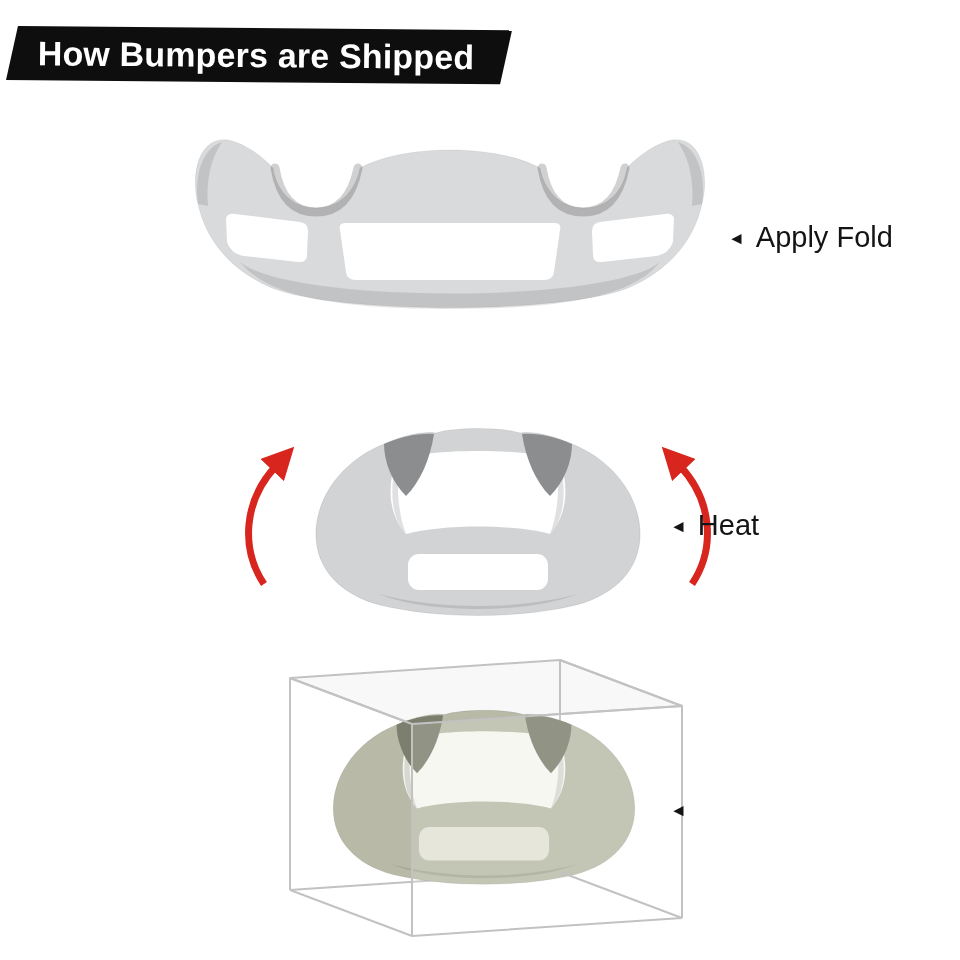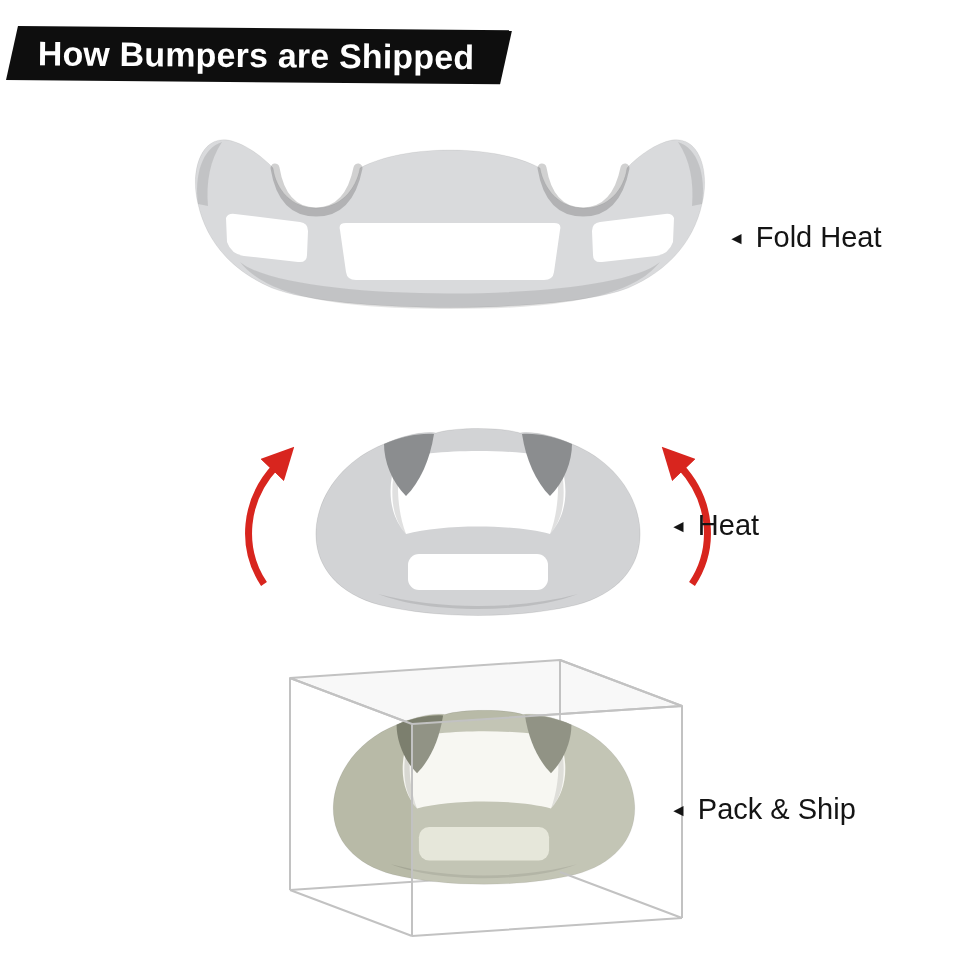--- a/index.html
+++ b/index.html
@@ -83,21 +83,21 @@
     <path class="bumper-rim" d="M372,56 C377,86 391,100 413,100 C435,100 449,86 455,56"></path>
     <path class="bumper-shade" d="M28,92 C24,64 32,36 52,30 C40,48 36,70 38,94 Z"></path>
     <path class="bumper-shade" d="M532,92 C536,64 528,36 508,30 C520,48 524,70 522,94 Z"></path>
     <path class="bumper-cut" d="M56,106 Q58,101 65,102 L130,110 Q138,111 138,119 L137,143 Q137,151 128,150 L74,144 Q61,142 57,130 Z"></path>
     <path class="bumper-cut" d="M504,106 Q502,101 495,102 L430,110 Q422,111 422,119 L423,143 Q423,151 432,150 L486,144 Q499,142 503,130 Z"></path>
     <path class="bumper-cut" d="M170,118 Q168,111 176,111 L384,111 Q392,111 390,118 L384,160 Q383,168 374,168 L186,168 Q177,168 176,160 Z"></path>
     <path class="bumper-shade" d="M70,150 C120,192 440,192 490,150 C466,180 410,197 280,197 C150,197 94,180 70,150 Z"></path>
   </svg>
   <div class="label label-heat">
     <span class="ptr">◄</span>
-    <span class="label-text">Fold Heat</span>
+    <span class="label-text">Apply Fold</span>
   </div>
 
   <svg class="art art-fold" viewBox="0 0 520 240">
     <defs>
       <marker id="ah" markerWidth="4.6" markerHeight="4.6" refX="0.8" refY="2.3" orient="auto">
         <path d="M0,0 L4.6,2.3 L0,4.6 Z" fill="var(--fold-arrow,#d8251e)"></path>
       </marker>
     </defs>
     <path class="fold-arrow" d="M46,186 C22,150 26,102 58,68" marker-end="url(#ah)"></path>
     <path class="fold-arrow" d="M474,186 C498,150 494,102 462,68" marker-end="url(#ah)"></path>
@@ -142,16 +142,15 @@
     </g>
     <g>
       <path class="box-face-front" d="M172,76 L442,58 L442,270 L172,288 Z"></path>
       <path class="box-edge" d="M50,30 L172,76 M320,12 L442,58 M172,76 L442,58
            M172,76 L172,288 M442,58 L442,270
            M172,288 L442,270 M50,242 L172,288 M320,224 L442,270"></path>
     </g>
   </svg>
   <div class="label label-pack">
     <span class="ptr">◄</span>
-    <span class="label-text">Pack &amp; Ship</span>
   </div>
 
 </div>
 
 </body></html>

